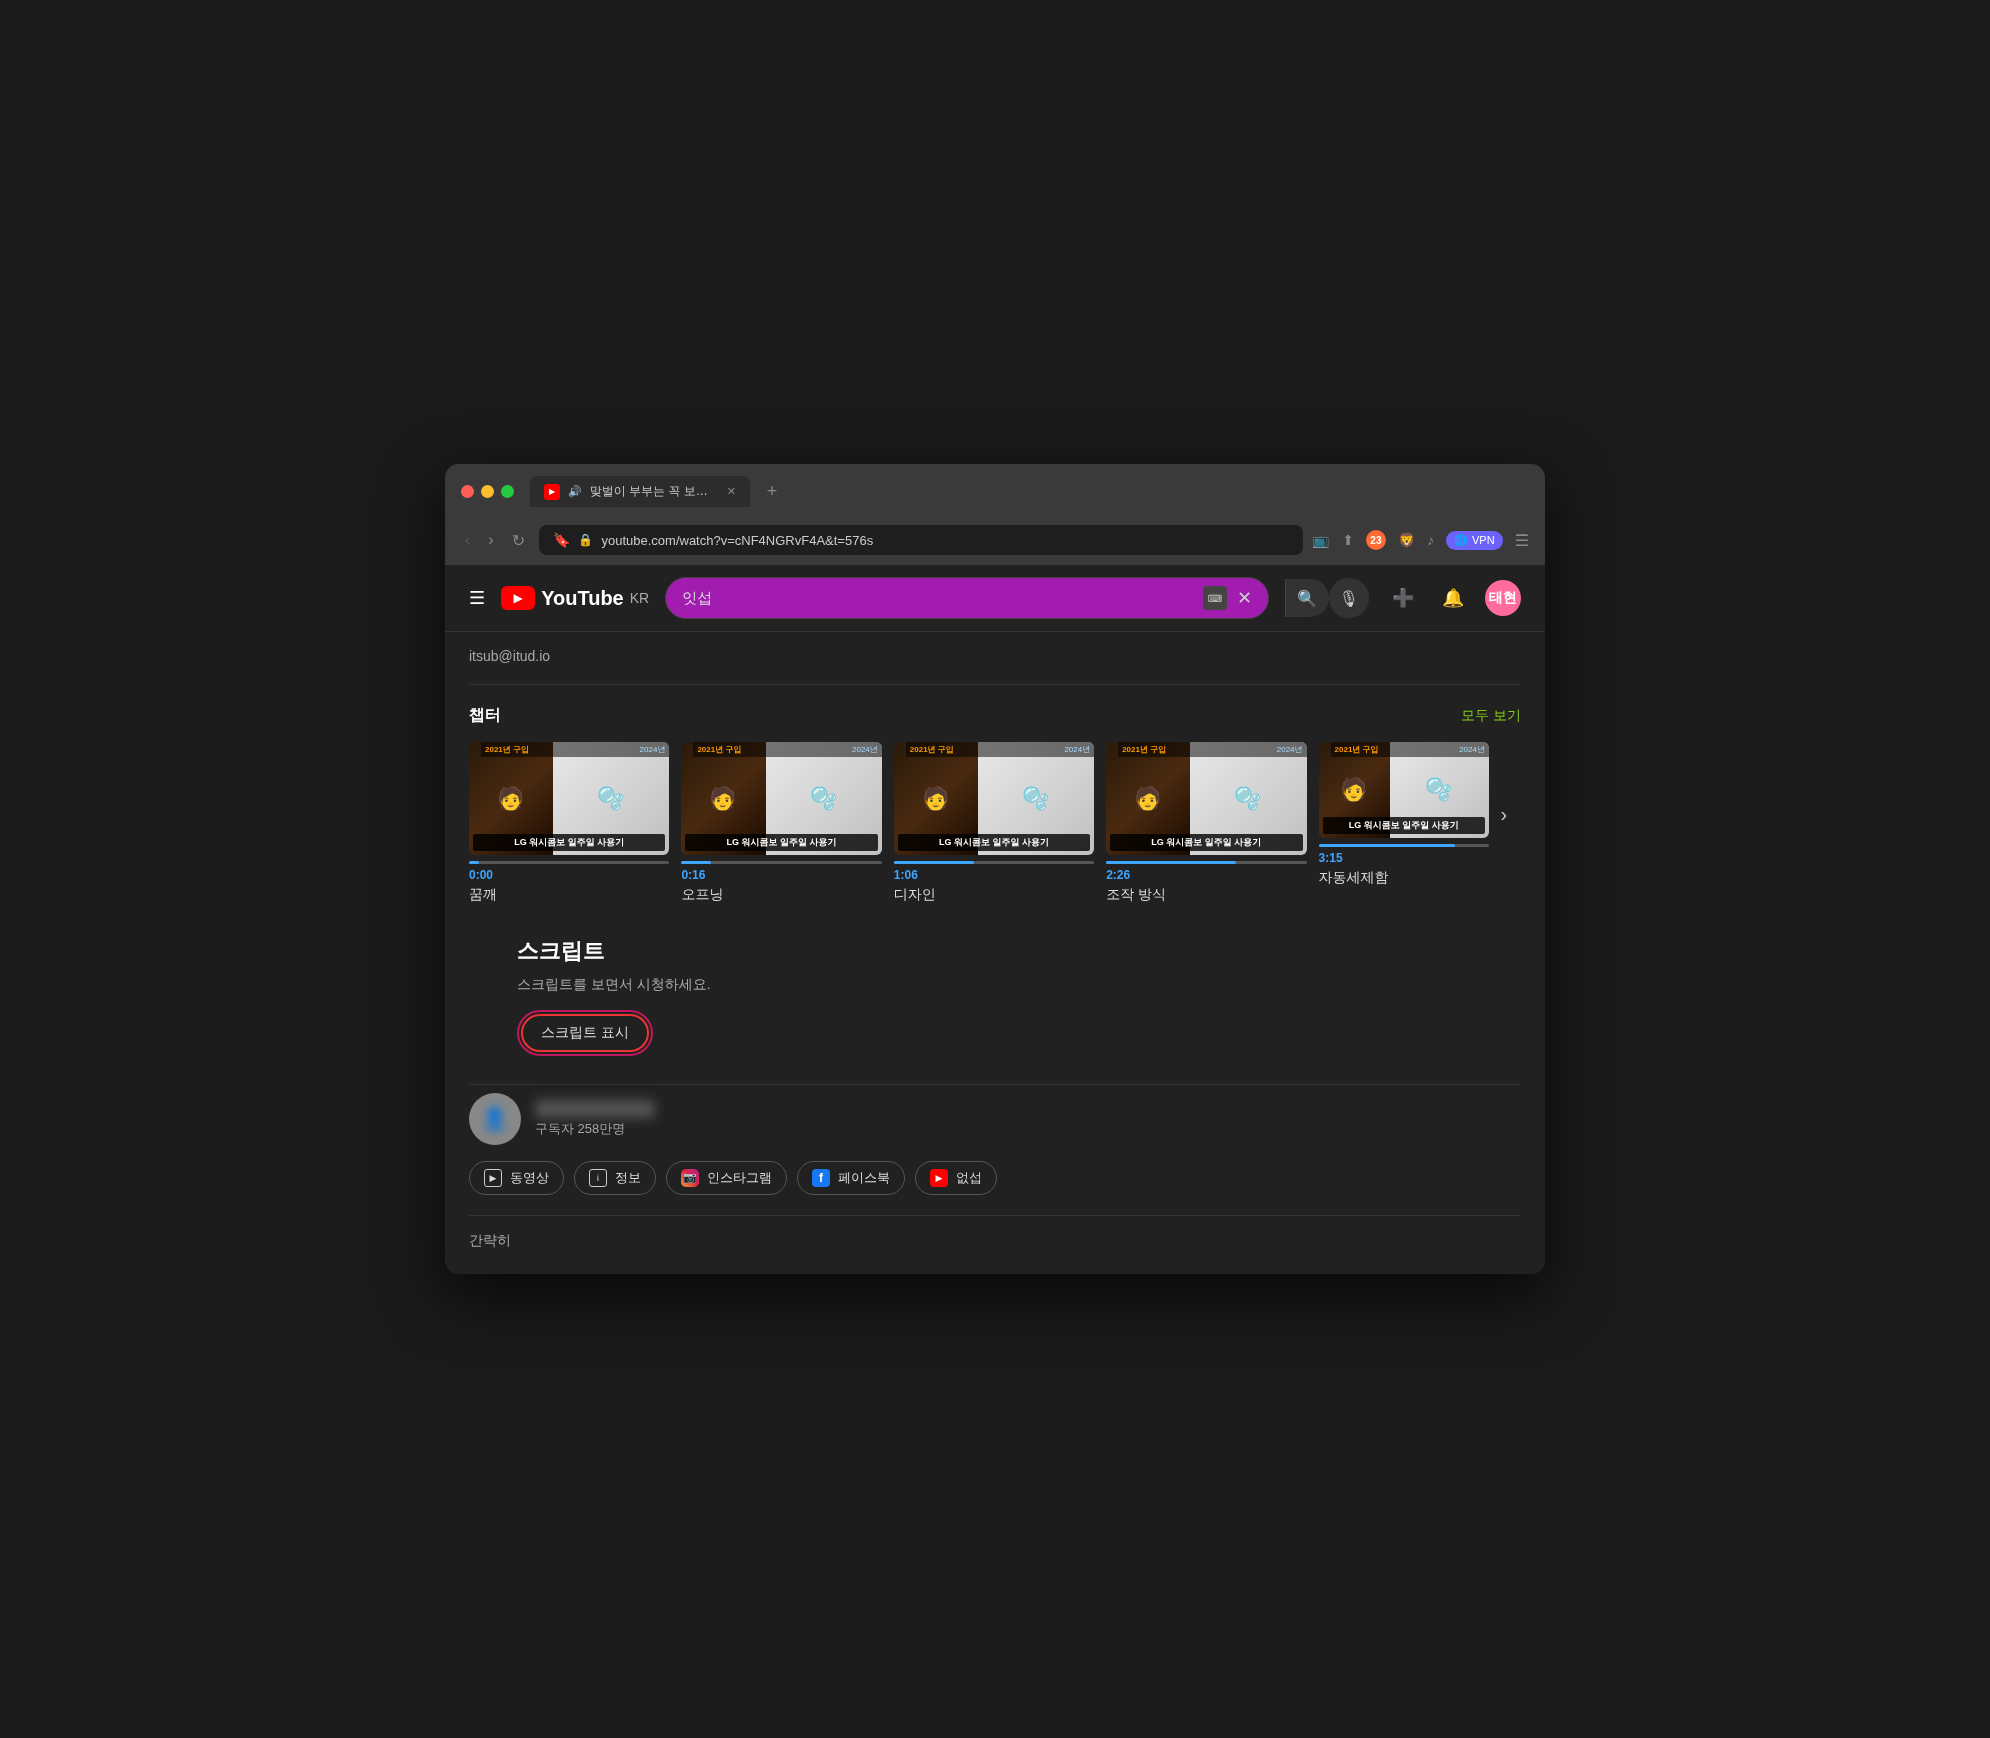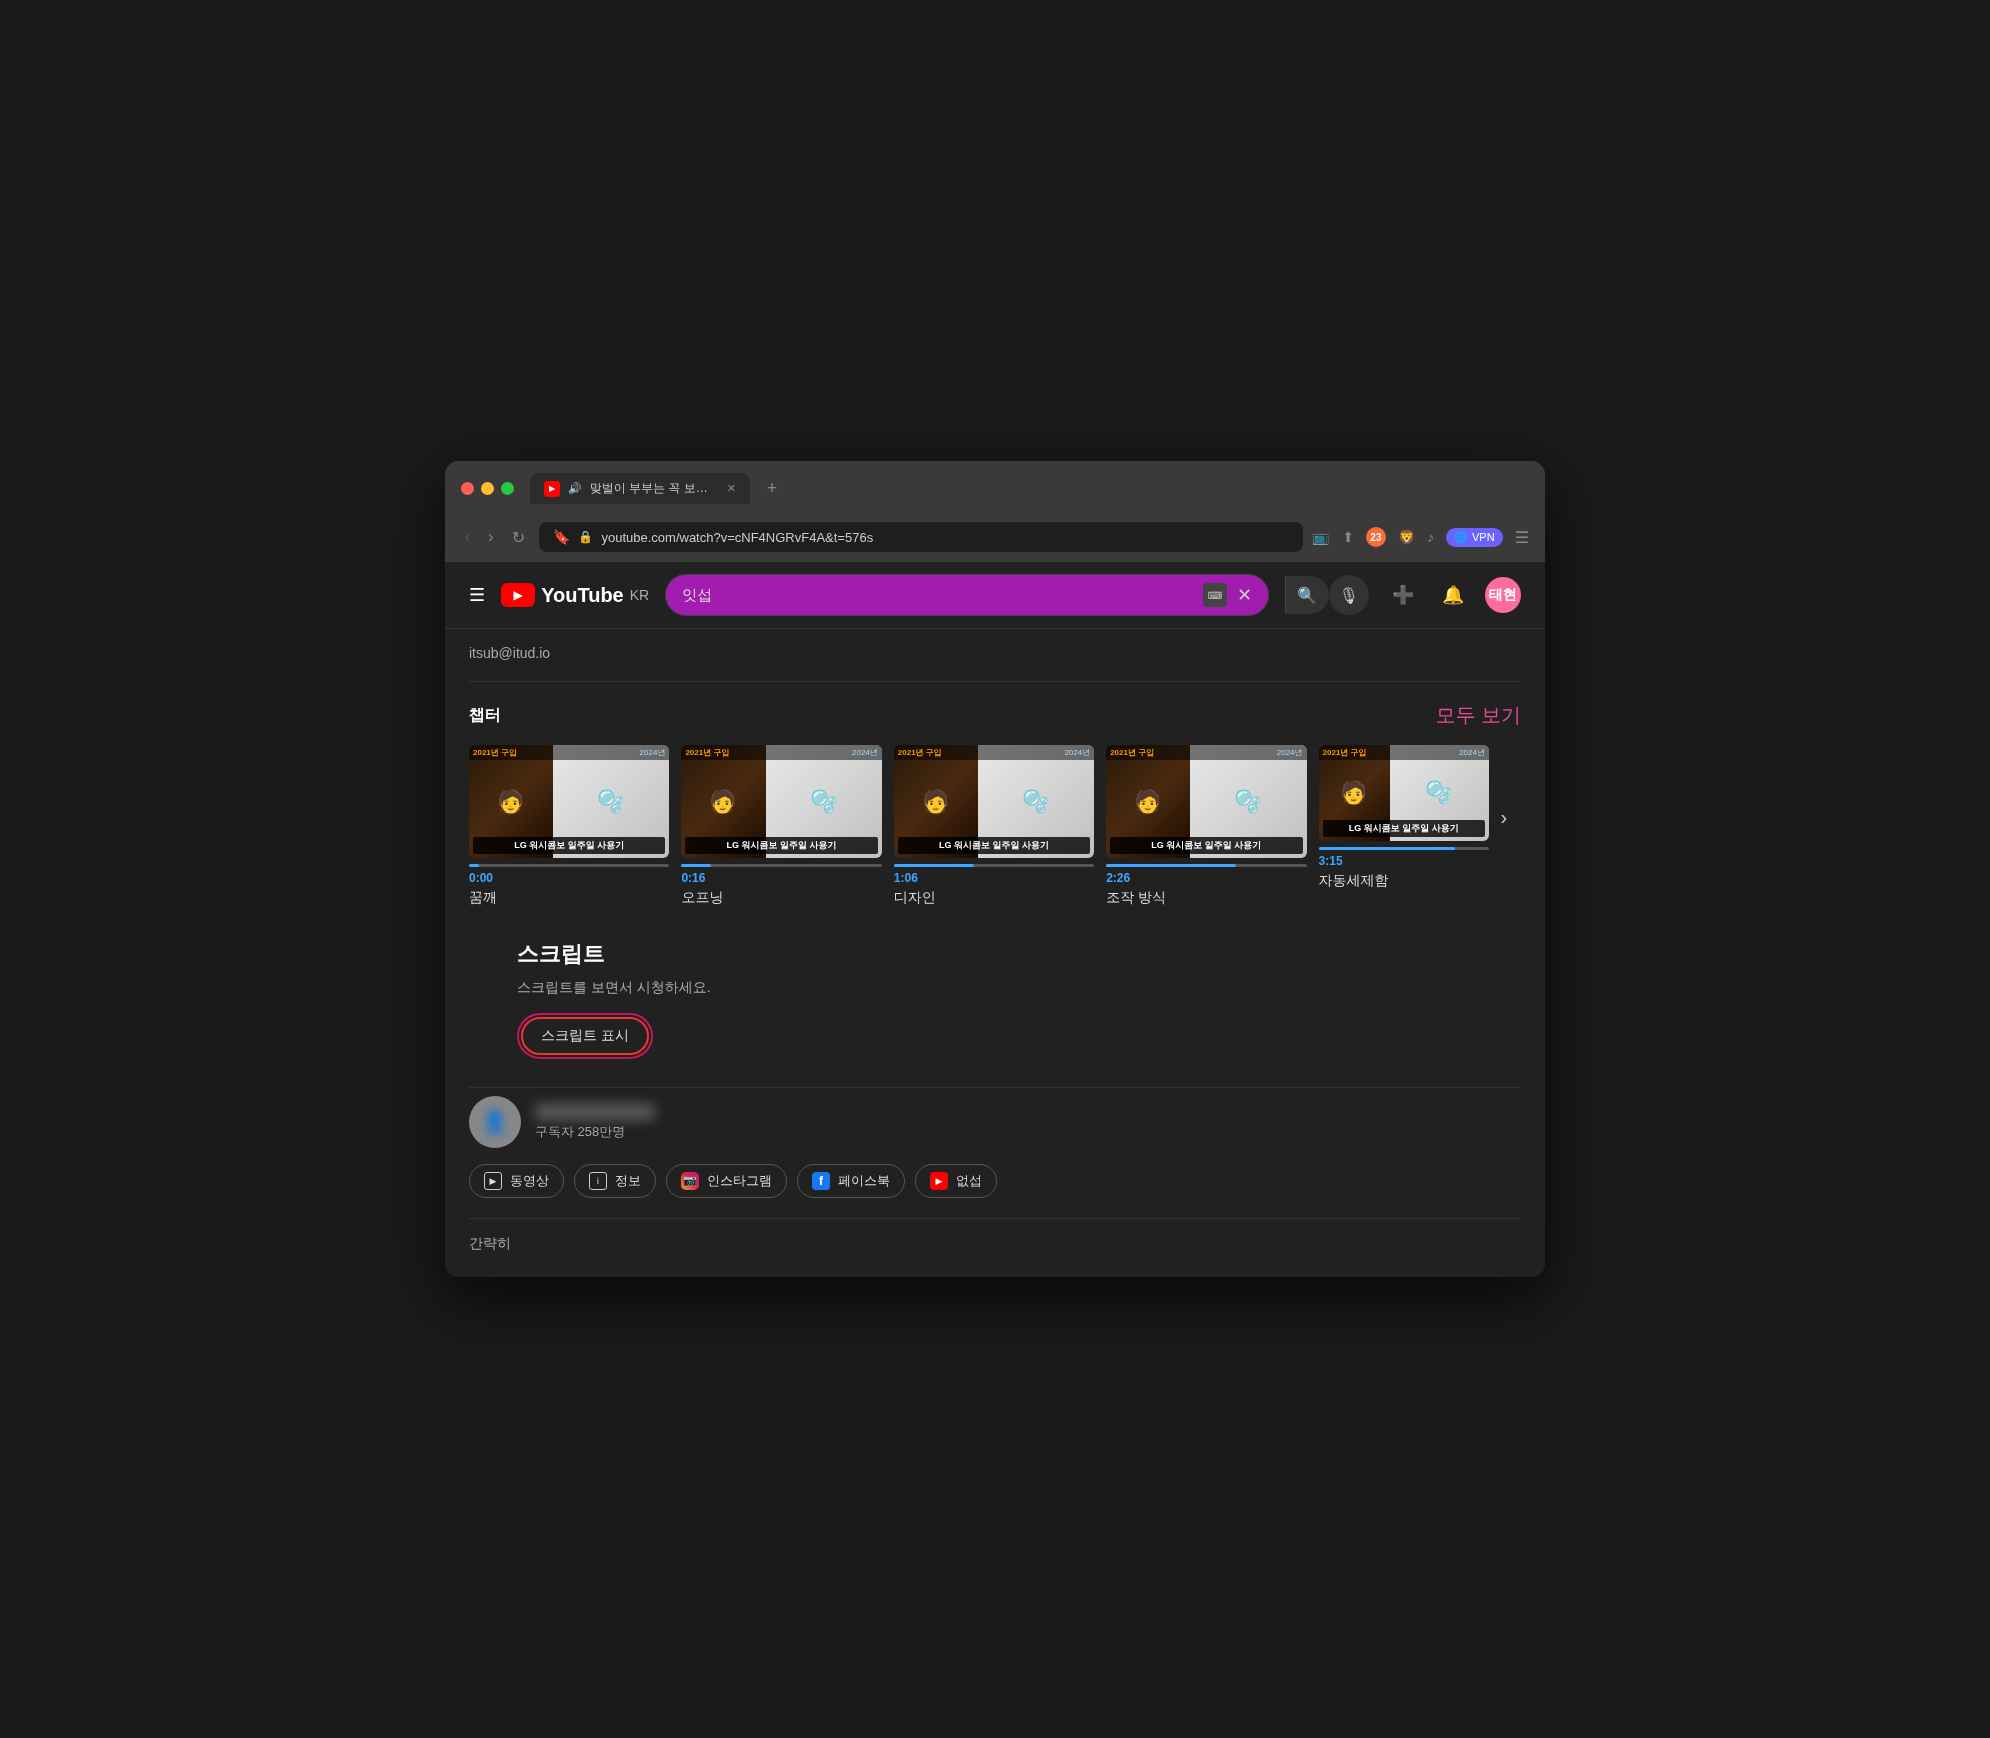--- a/index.html
+++ b/index.html
@@ -291,22 +291,22 @@
       justify-content: space-between;
       align-items: center;
       margin-bottom: 16px;
     }
     .section-title {
       color: #fff;
       font-size: 16px;
       font-weight: 700;
     }
     .see-all-btn {
-      color: #ec4899;
-      font-size: 20px;
+      color: #84cc16;
+      font-size: 14px;
       cursor: pointer;
     }
 
     
     .chapters-row {
       display: flex;
       gap: 12px;
       overflow: hidden;
       margin-bottom: 32px;
       align-items: flex-start;
@@ -363,21 +363,21 @@
       color: #fff;
       font-size: 9px;
       font-weight: bold;
       padding: 2px 4px;
       border-radius: 2px;
       text-align: center;
     }
     .thumb-top-overlay {
       position: absolute;
       top: 0;
-      left: 0;
+      left: 12px;
       right: 0;
       background: rgba(0,0,0,0.5);
       display: flex;
       justify-content: space-between;
       padding: 2px 4px;
     }
     .thumb-badge {
       font-size: 8px;
       color: #f90;
       font-weight: bold;

